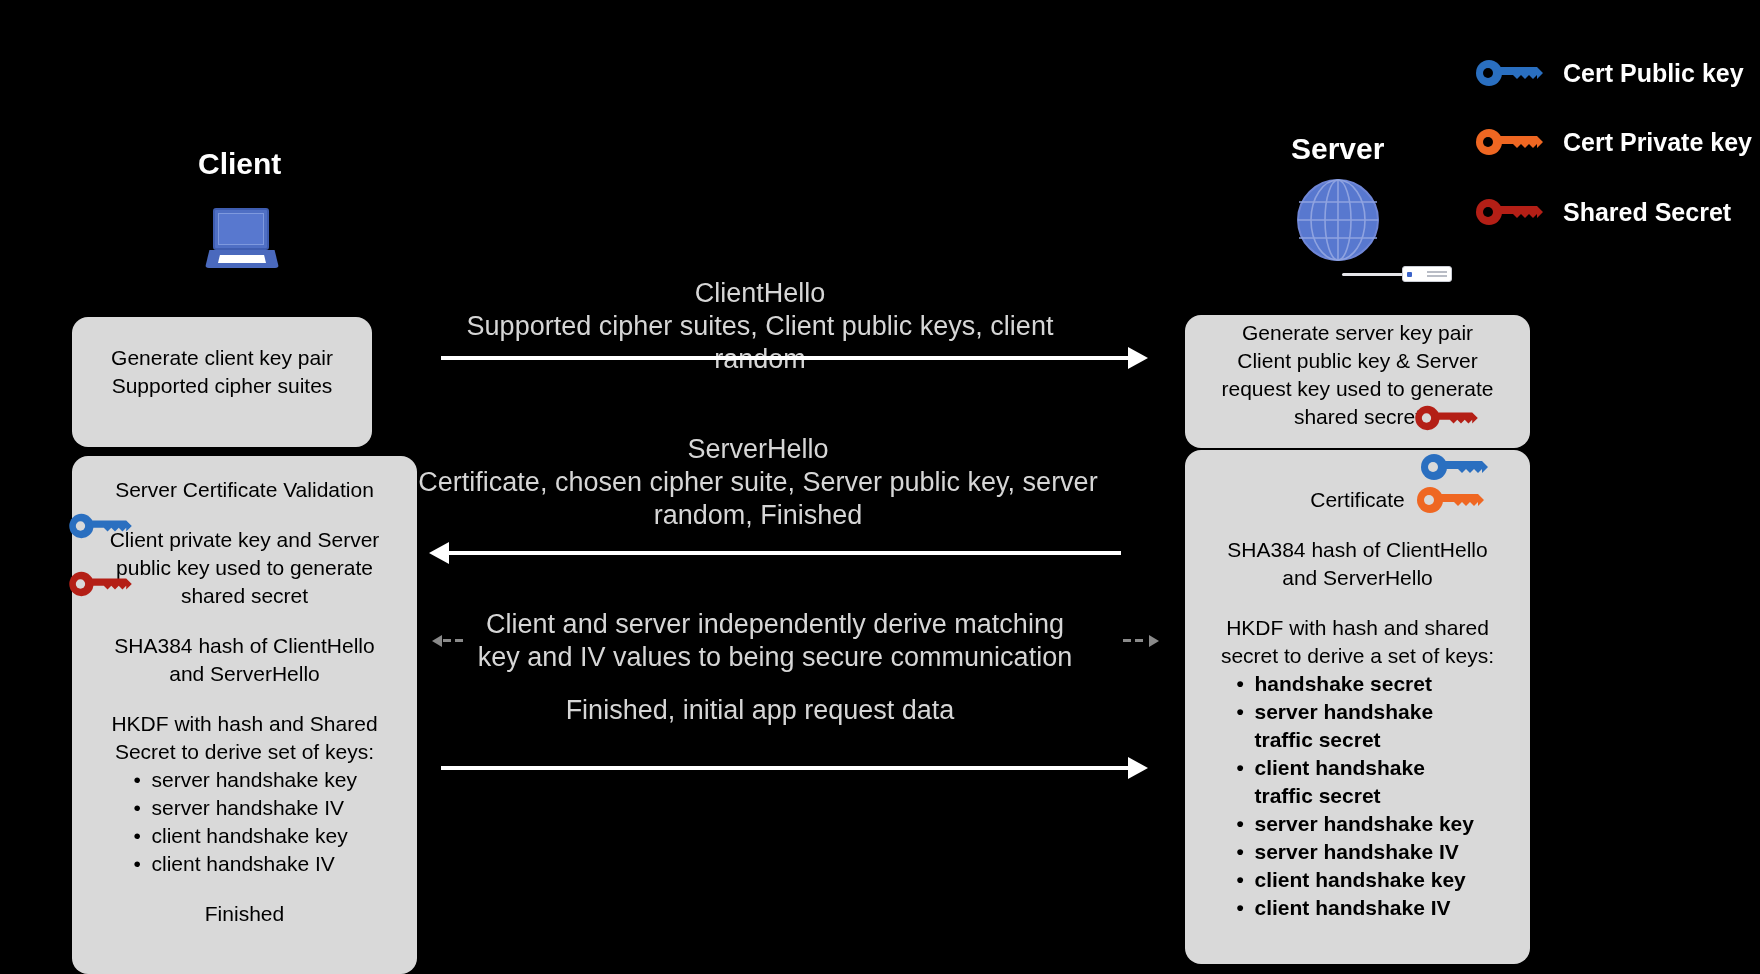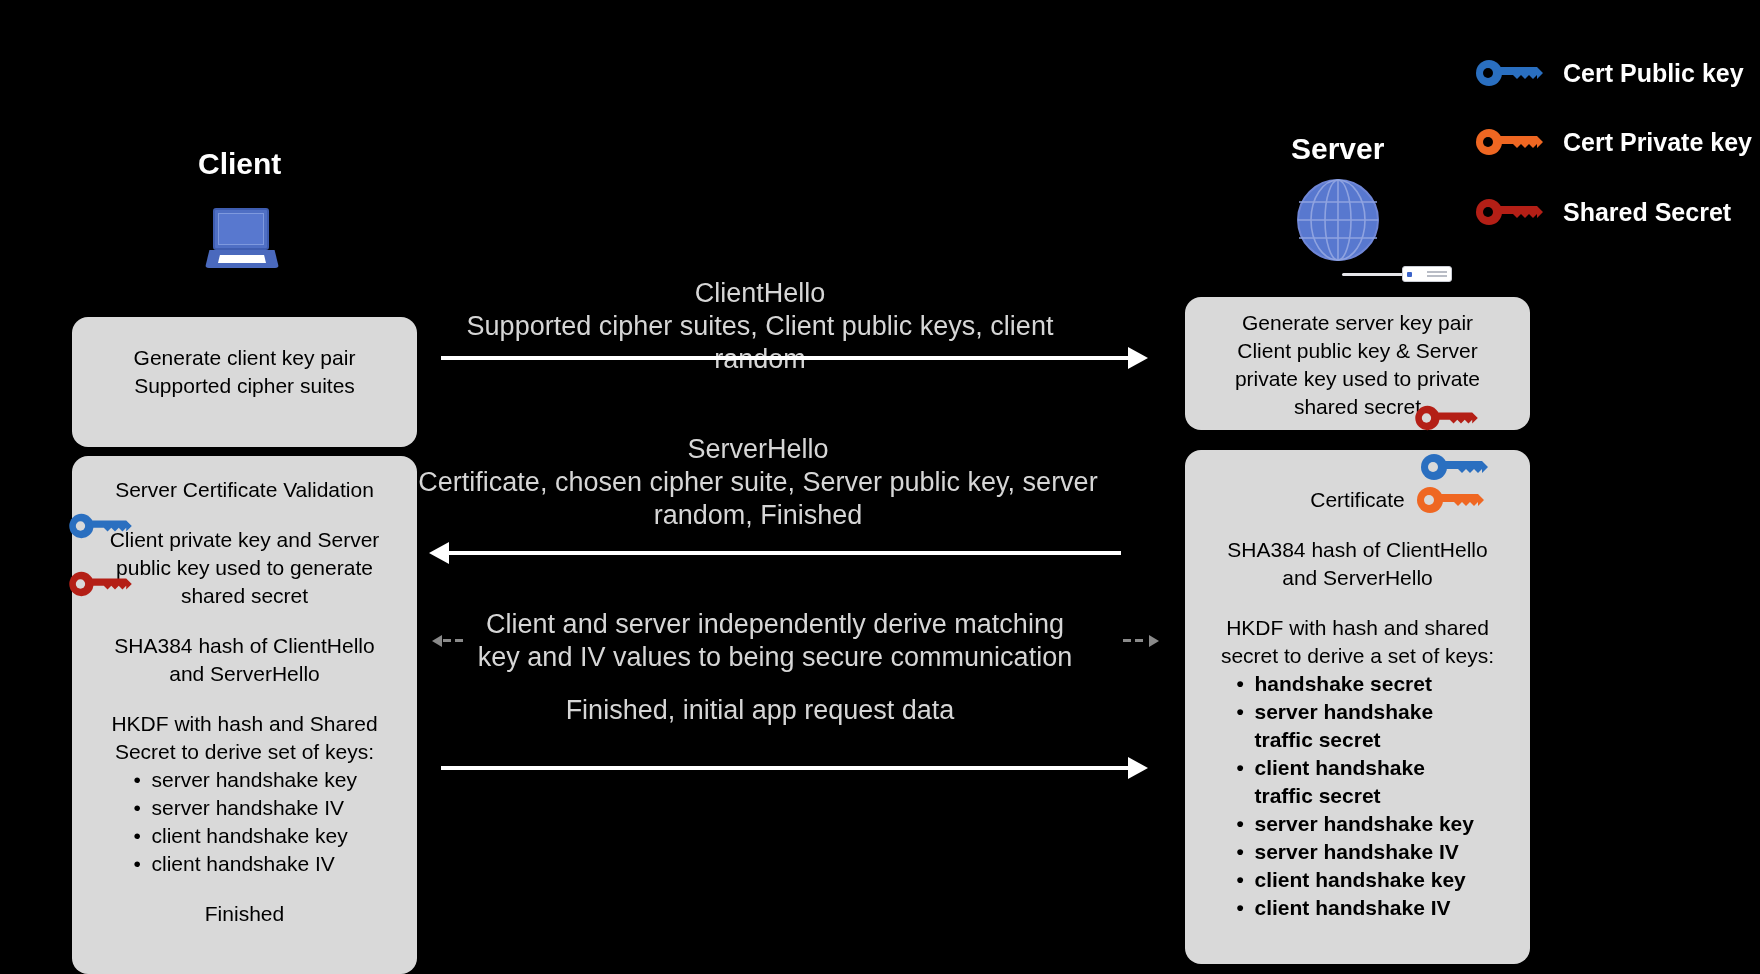--- a/index.html
+++ b/index.html
@@ -149,23 +149,23 @@
     border-radius: 16px;
     color: #000000;
     font-size: 21px;
     line-height: 28px;
     text-align: center;
     box-sizing: border-box;
   }
   .box .line { display: block; white-space: pre; }
   .box .spacer { display: block; height: 22px; }
 
-  #box-client-top  { left: 72px;  top: 317px; width: 345px; height: 130px; padding-top: 27px; }
+  #box-client-top  { left: 72px;  top: 317px; width: 300px; height: 130px; padding-top: 27px; }
   #box-client-main { left: 72px;  top: 456px; width: 345px; height: 518px; padding-top: 20px; }
-  #box-server-top  { left: 1185px; top: 297px; width: 345px; height: 133px; padding-top: 12px; }
+  #box-server-top  { left: 1185px; top: 315px; width: 345px; height: 133px; padding-top: 4px; }
   #box-server-main { left: 1185px; top: 450px; width: 345px; height: 514px; padding-top: 36px; }
 
   .bullets {
     display: block;
     text-align: left;
     margin: 0 auto;
     width: 258px;
     padding: 0;
   }
   .bullets .bullet {
@@ -366,21 +366,21 @@
   </svg>
   <svg class="key-icon" id="key-client-red" viewBox="0 0 70 30">
     <path d="M14 15 m-13 0 a13 13 0 1 0 26 0 a13 13 0 1 0 -26 0 Z" fill="#b41f16"></path>
     <path d="M22 9 h40 l6 6 l-6 6 v-4 l-4 4 l-4 -4 l-4 4 l-4 -4 l-4 4 l-4 -4 h-16 Z" fill="#b41f16"></path>
     <circle cx="13" cy="15" r="5" fill="#d9d9d9"></circle>
   </svg>
 
   <div class="box" id="box-server-top">
     <span class="line">Generate server key pair</span>
     <span class="line">Client public key &amp; Server</span>
-    <span class="line">private key used to private</span>
+    <span class="line">request key used to generate</span>
     <span class="line">shared secret</span>
   </div>
   <svg class="key-icon" id="key-server-red" viewBox="0 0 70 30">
     <path d="M14 15 m-13 0 a13 13 0 1 0 26 0 a13 13 0 1 0 -26 0 Z" fill="#b41f16"></path>
     <path d="M22 9 h40 l6 6 l-6 6 v-4 l-4 4 l-4 -4 l-4 4 l-4 -4 l-4 4 l-4 -4 h-16 Z" fill="#b41f16"></path>
     <circle cx="13" cy="15" r="5" fill="#d9d9d9"></circle>
   </svg>
 
   <div class="box" id="box-server-main">
     <span class="line">Certificate</span>

